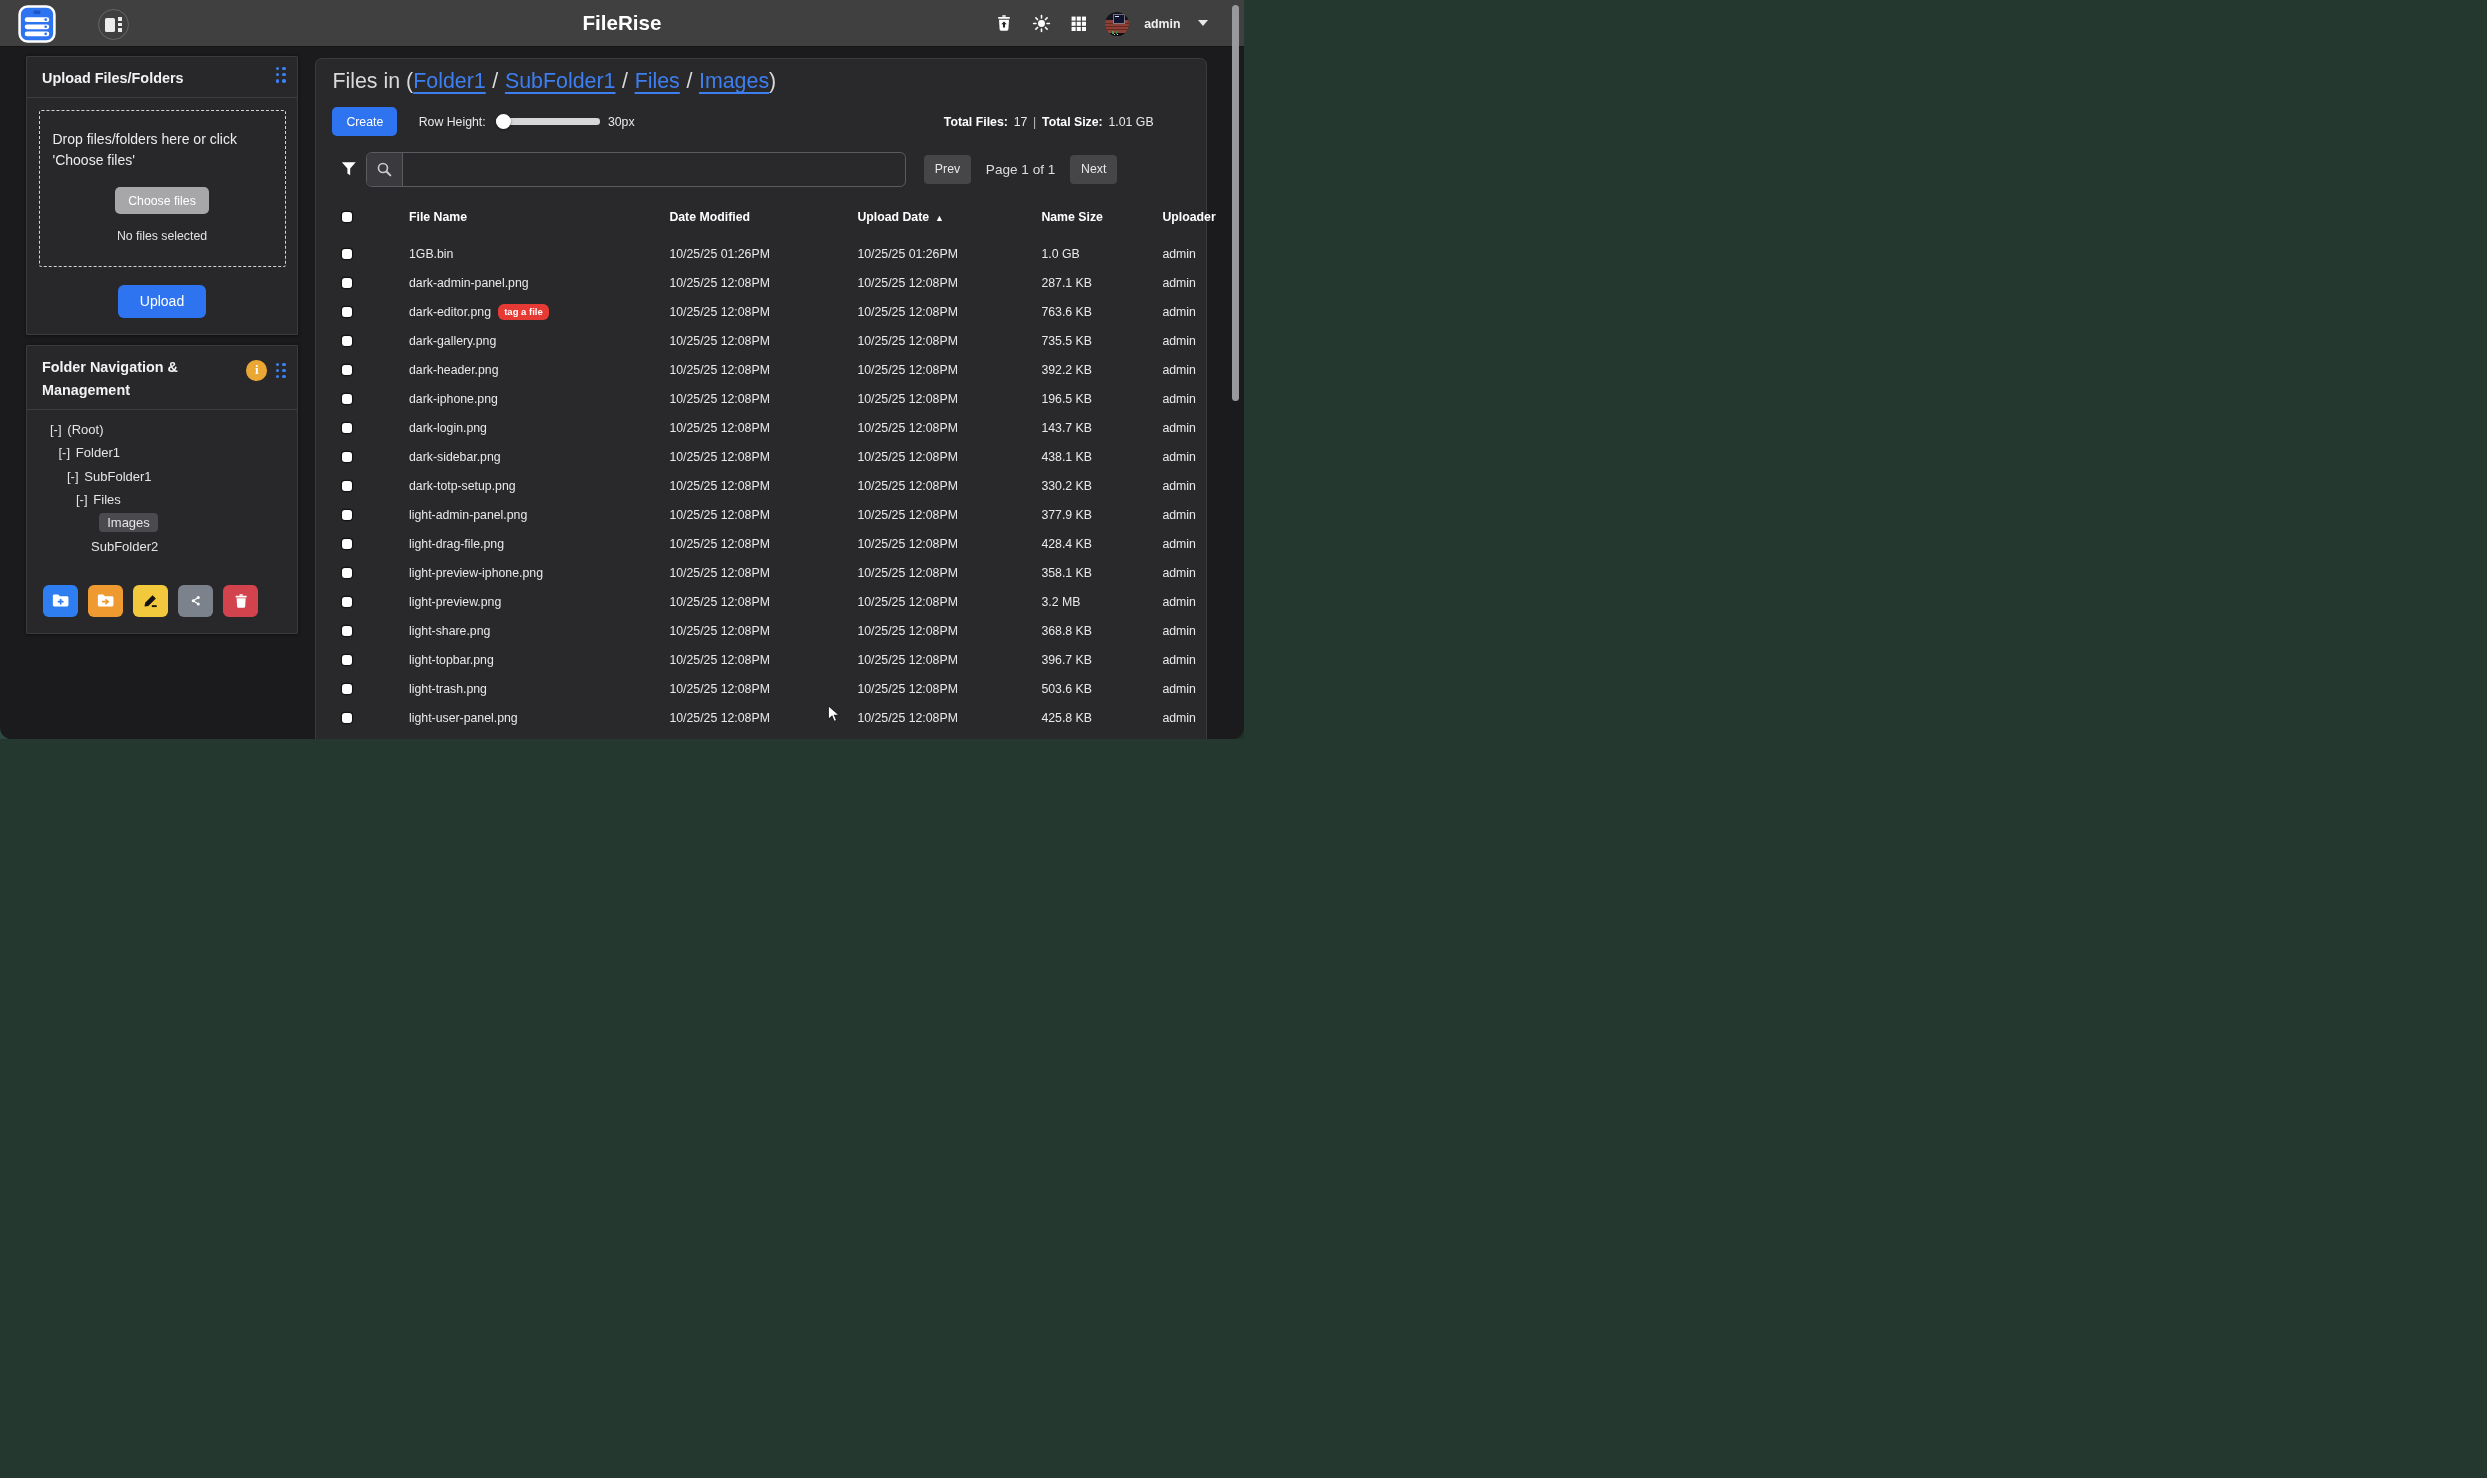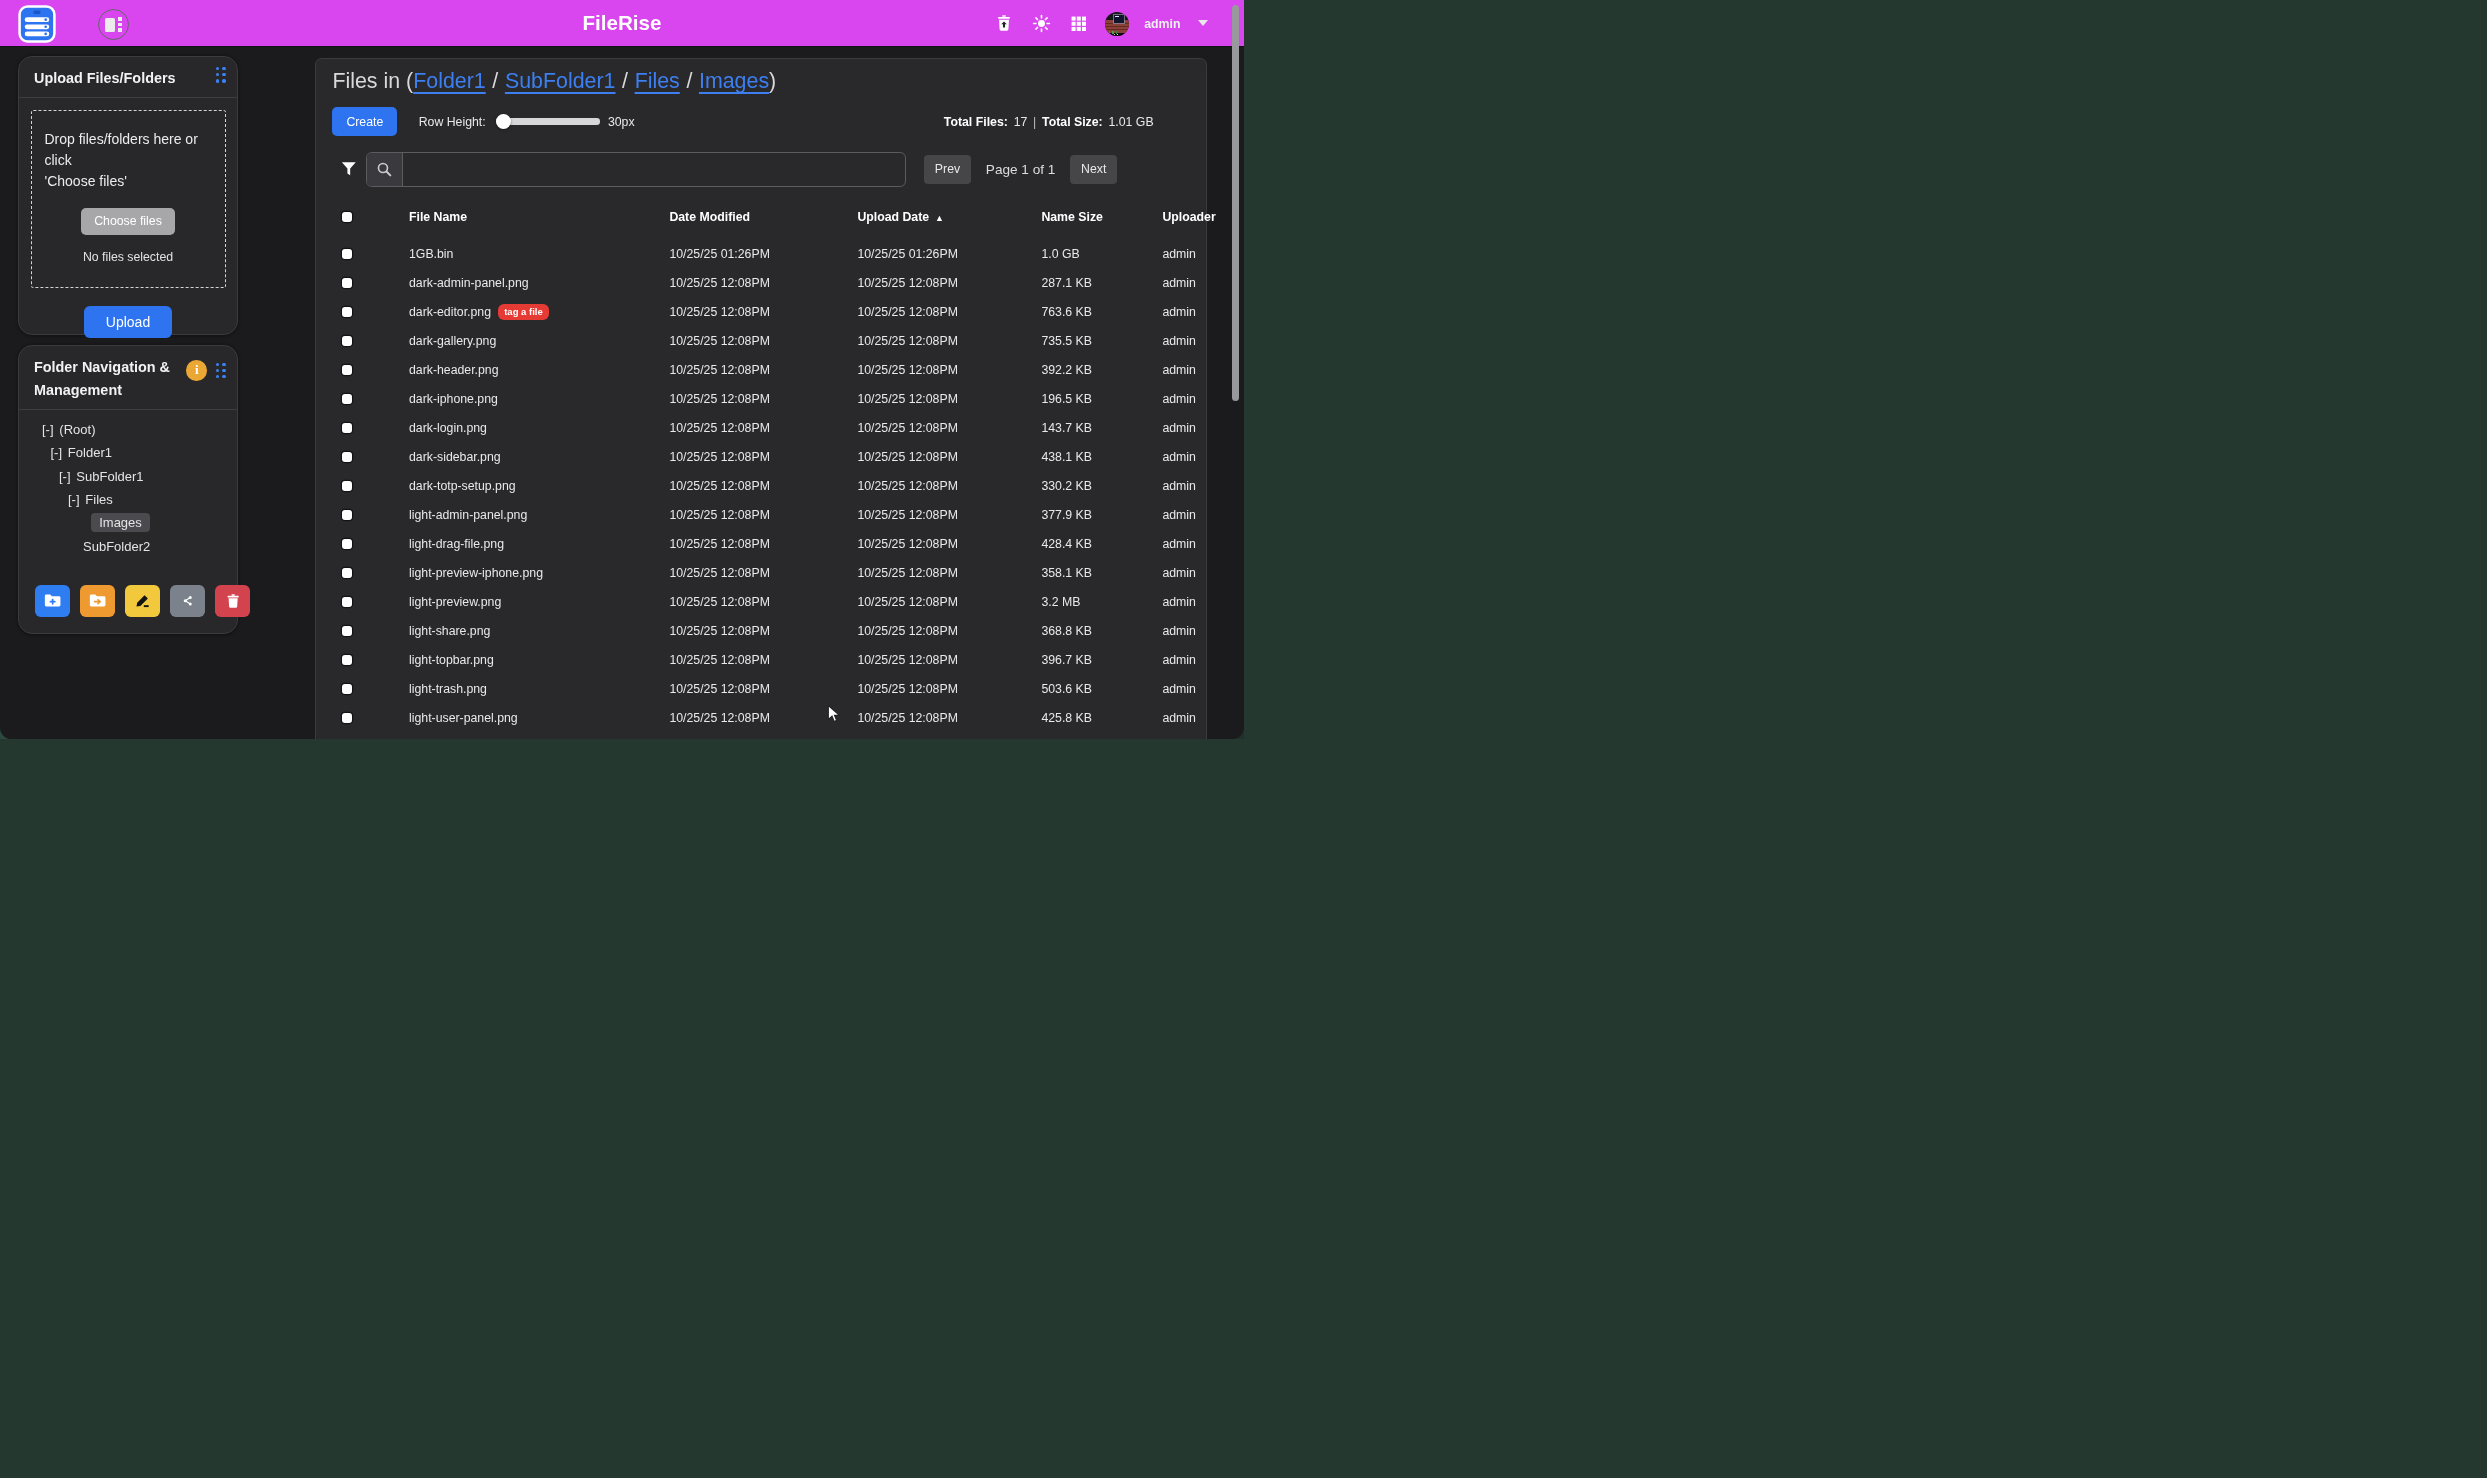--- a/index.html
+++ b/index.html
@@ -1,35 +1,35 @@
 <!DOCTYPE html>
 <html style="font-size:13px"><head>
 <meta charset="utf-8">
 <style>
   html,body{margin:0;padding:0;background:#24382f;font-family:"Liberation Sans","DejaVu Sans",sans-serif;}
   *{box-sizing:border-box;}
   .desktop{position:relative;width:1244px;height:739px;background:linear-gradient(135deg,#33524a 0%,#2a443a 55%,#203129 100%);overflow:hidden;}
   .app{position:absolute;inset:0;background:#1b1b1e;border-radius:0 0 11.5px 11.5px;overflow:hidden;}
 
   
-  .topbar{position:absolute;top:0;left:0;right:0;height:47px;background:#d946ef;border-bottom:0.8px solid #151517;}
+  .topbar{position:absolute;top:0;left:0;right:0;height:47px;background:#404040;border-bottom:0.8px solid #151517;}
   .logo{position:absolute;left:18px;top:5px;width:38px;height:38px;}
   .view-toggle{position:absolute;left:98px;top:9px;width:31px;height:31px;border-radius:50%;border:1.2px solid #66666b;background:transparent;display:flex;align-items:center;justify-content:center;gap:2.5px;cursor:pointer;}
   .vt-rect{width:10px;height:14px;background:#ececec;border-radius:1.6px;}
   .vt-dots{display:flex;flex-direction:column;gap:2.1px;}
   .vt-dot{width:3.7px;height:3.7px;background:#ececec;}
   .app-title{position:absolute;left:0;right:0;top:10.7px;text-align:center;font-size:20.6px;font-weight:bold;color:#fff;}
   .top-right{position:absolute;right:35px;top:0;height:47px;display:flex;align-items:center;gap:15.6px;}
   .icon-btn{background:none;border:none;padding:0;width:21.4px;height:21.4px;display:flex;align-items:center;justify-content:center;cursor:pointer;}
   .avatar{width:24px;height:24px;border-radius:50%;overflow:hidden;flex:0 0 auto;}
   .user{font-size:12.3px;font-weight:bold;color:#f0f0f2;}
   .caret{width:0;height:0;border-left:5.3px solid transparent;border-right:5.3px solid transparent;border-top:6.2px solid #e8e8ea;margin-left:1.6px;}
 
   
-  .card{position:absolute;left:18px;width:220px;background:#28282b;border:0.8px solid #3a3a3f;border-radius:14px;box-shadow:0 0.8px 3.3px rgba(0,0,0,.45);}
+  .card{position:absolute;left:26px;width:272px;background:#28282b;border:0.8px solid #3a3a3f;border-radius:1px;box-shadow:0 0.8px 3.3px rgba(0,0,0,.45);}
   #upload-card{top:56px;height:279px;}
   #folder-card{top:345px;height:289px;}
   .card-head{display:flex;align-items:flex-start;justify-content:space-between;padding:10px 11.5px 6.6px 15px;}
   .card-title{font-size:14.4px;font-weight:bold;color:#f2f2f4;line-height:23px;}
   .head-icons{display:flex;align-items:center;gap:9px;margin-top:4.1px;}
   .handle{display:grid;grid-template-columns:repeat(2,3.3px);gap:2.9px;background:none;border:none;padding:0;cursor:grab;}
   .handle i{width:3.3px;height:3.3px;border-radius:50%;background:#3b82f6;display:block;}
   .info-badge{width:20.6px;height:20.6px;border-radius:50%;background:#eba733;color:#fff;display:flex;align-items:center;justify-content:center;font-family:"Liberation Serif",serif;font-weight:bold;font-size:13px;border:none;cursor:pointer;}
   .card-divider{height:0.8px;background:#3d3d42;}
 

